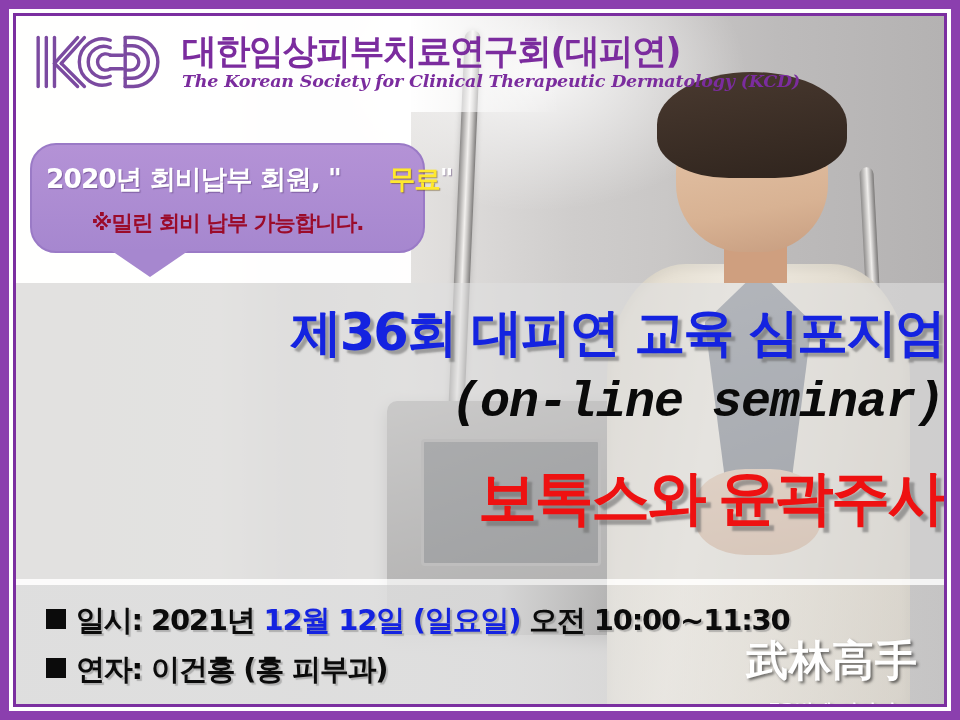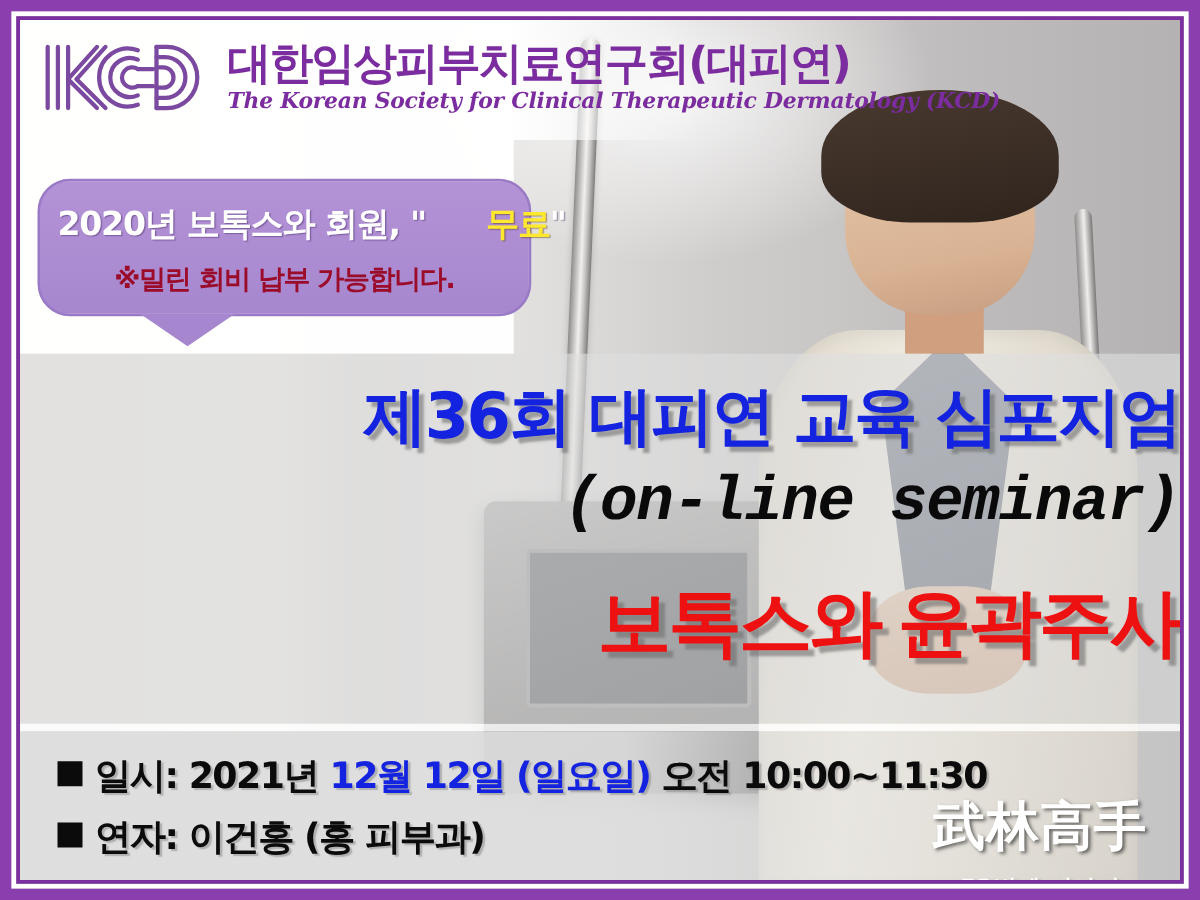--- a/index.html
+++ b/index.html
@@ -7,21 +7,21 @@
   body{
     font-family:"DejaVu Sans","Liberation Sans",sans-serif;
     -webkit-font-smoothing:antialiased;
   }
 
   .poster{
     position:relative;
     width:960px;height:720px;
     overflow:hidden;
     box-sizing:border-box;
-    background:#a3a3a3;
+    background:#f9a8d4;
   }
 
   
   .frame-outer{
     position:absolute;left:0;top:0;right:0;bottom:0;
     border:9px solid #8b3fae;
     box-sizing:border-box;
     pointer-events:none;
     z-index:60;
   }
@@ -338,21 +338,21 @@
         </svg>
       </div>
       <div class="org">
         <div class="org-ko">대한임상피부치료연구회(대피연)</div>
         <div class="org-en">The Korean Society for Clinical Therapeutic Dermatology (KCD)</div>
       </div>
     </div>
 
     <div class="callout-wrap">
       <div class="callout">
-        <div class="callout-l1"><span>2020년 보톡스와 회원, </span><span>"</span><span class="free">무료</span><span>"</span></div>
+        <div class="callout-l1"><span>2020년 회비납부 회원, </span><span>"</span><span class="free">무료</span><span>"</span></div>
         <div class="callout-l2">※밀린 회비 납부 가능합니다.</div>
         <div class="callout-tail"></div>
       </div>
     </div>
 
     <div class="titles">
       <div class="title-main">제36회 대피연 교육 심포지엄</div>
       <div class="title-sub">(on-line seminar)</div>
       <div class="title-topic">보톡스와 윤곽주사</div>
     </div>

